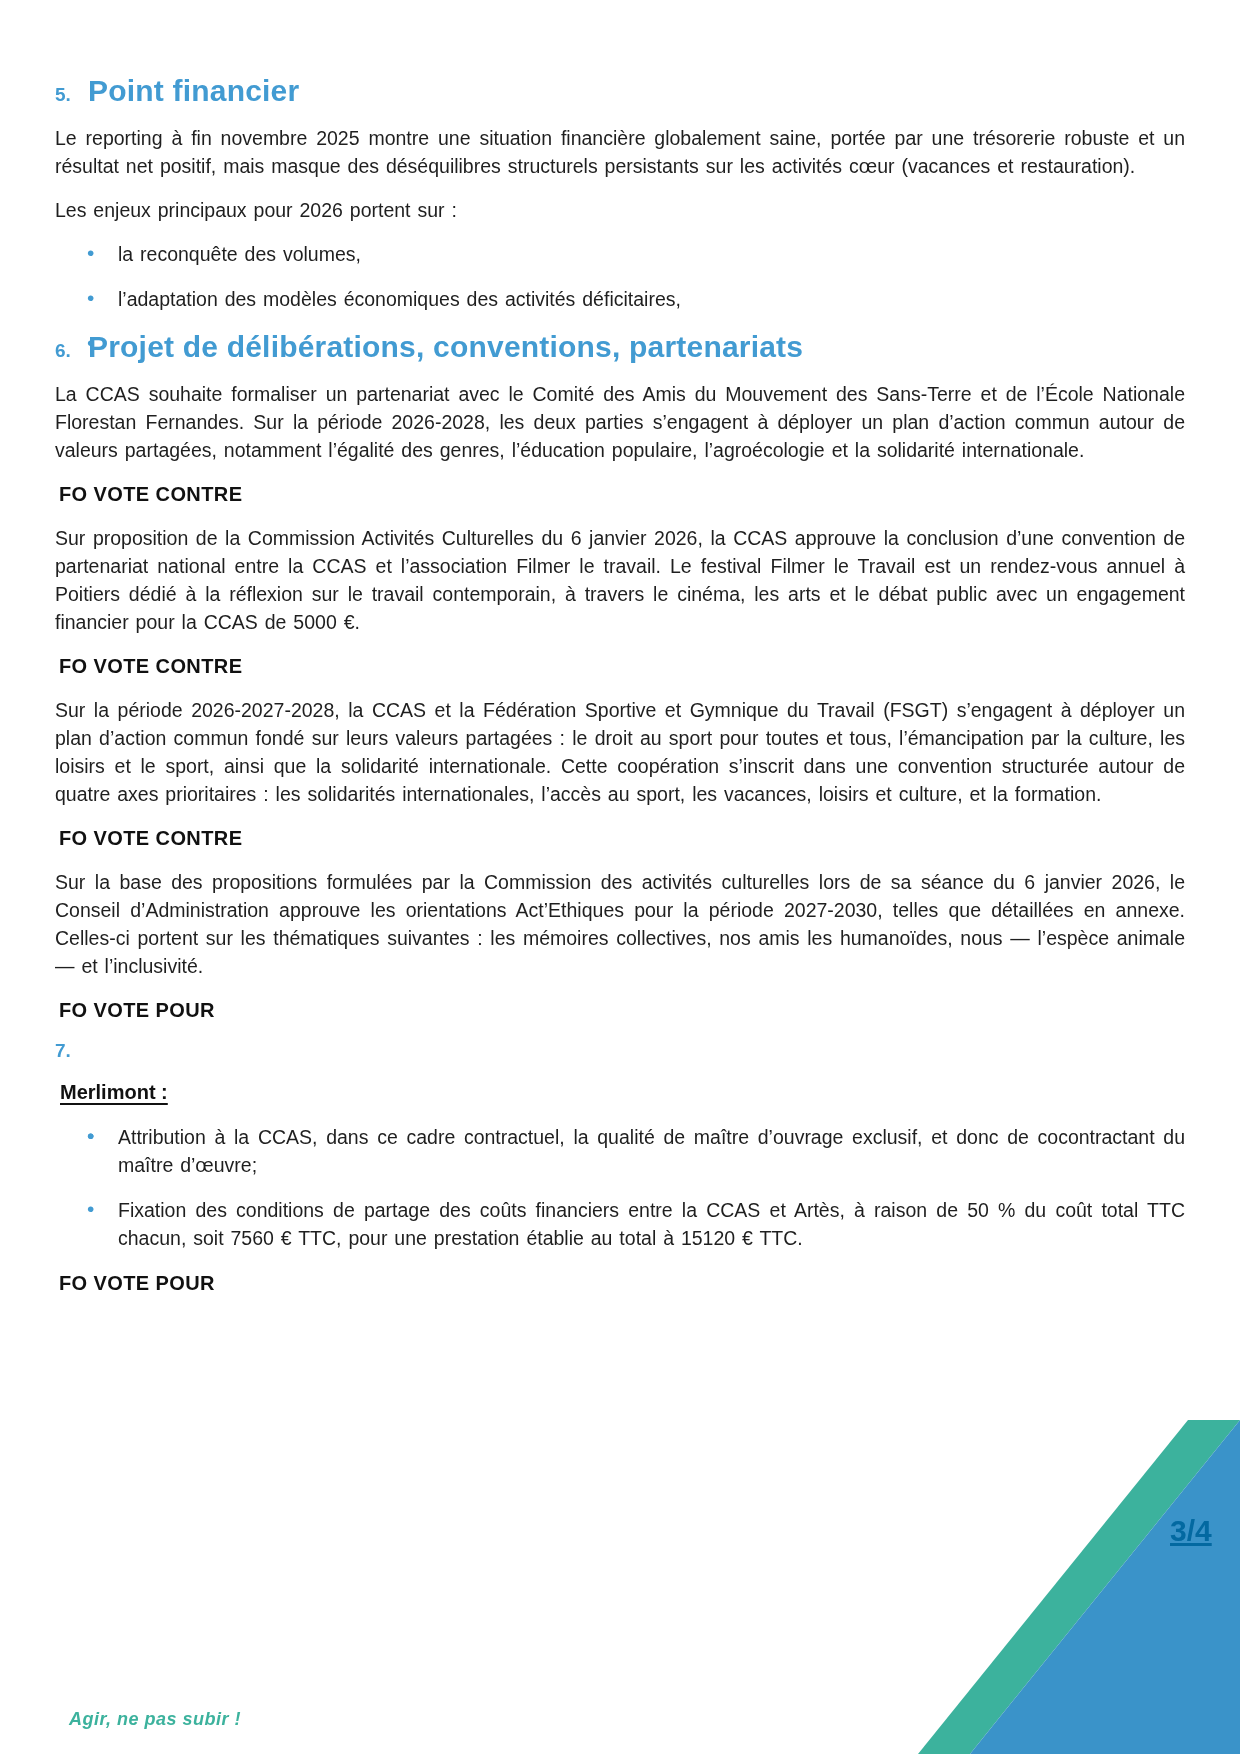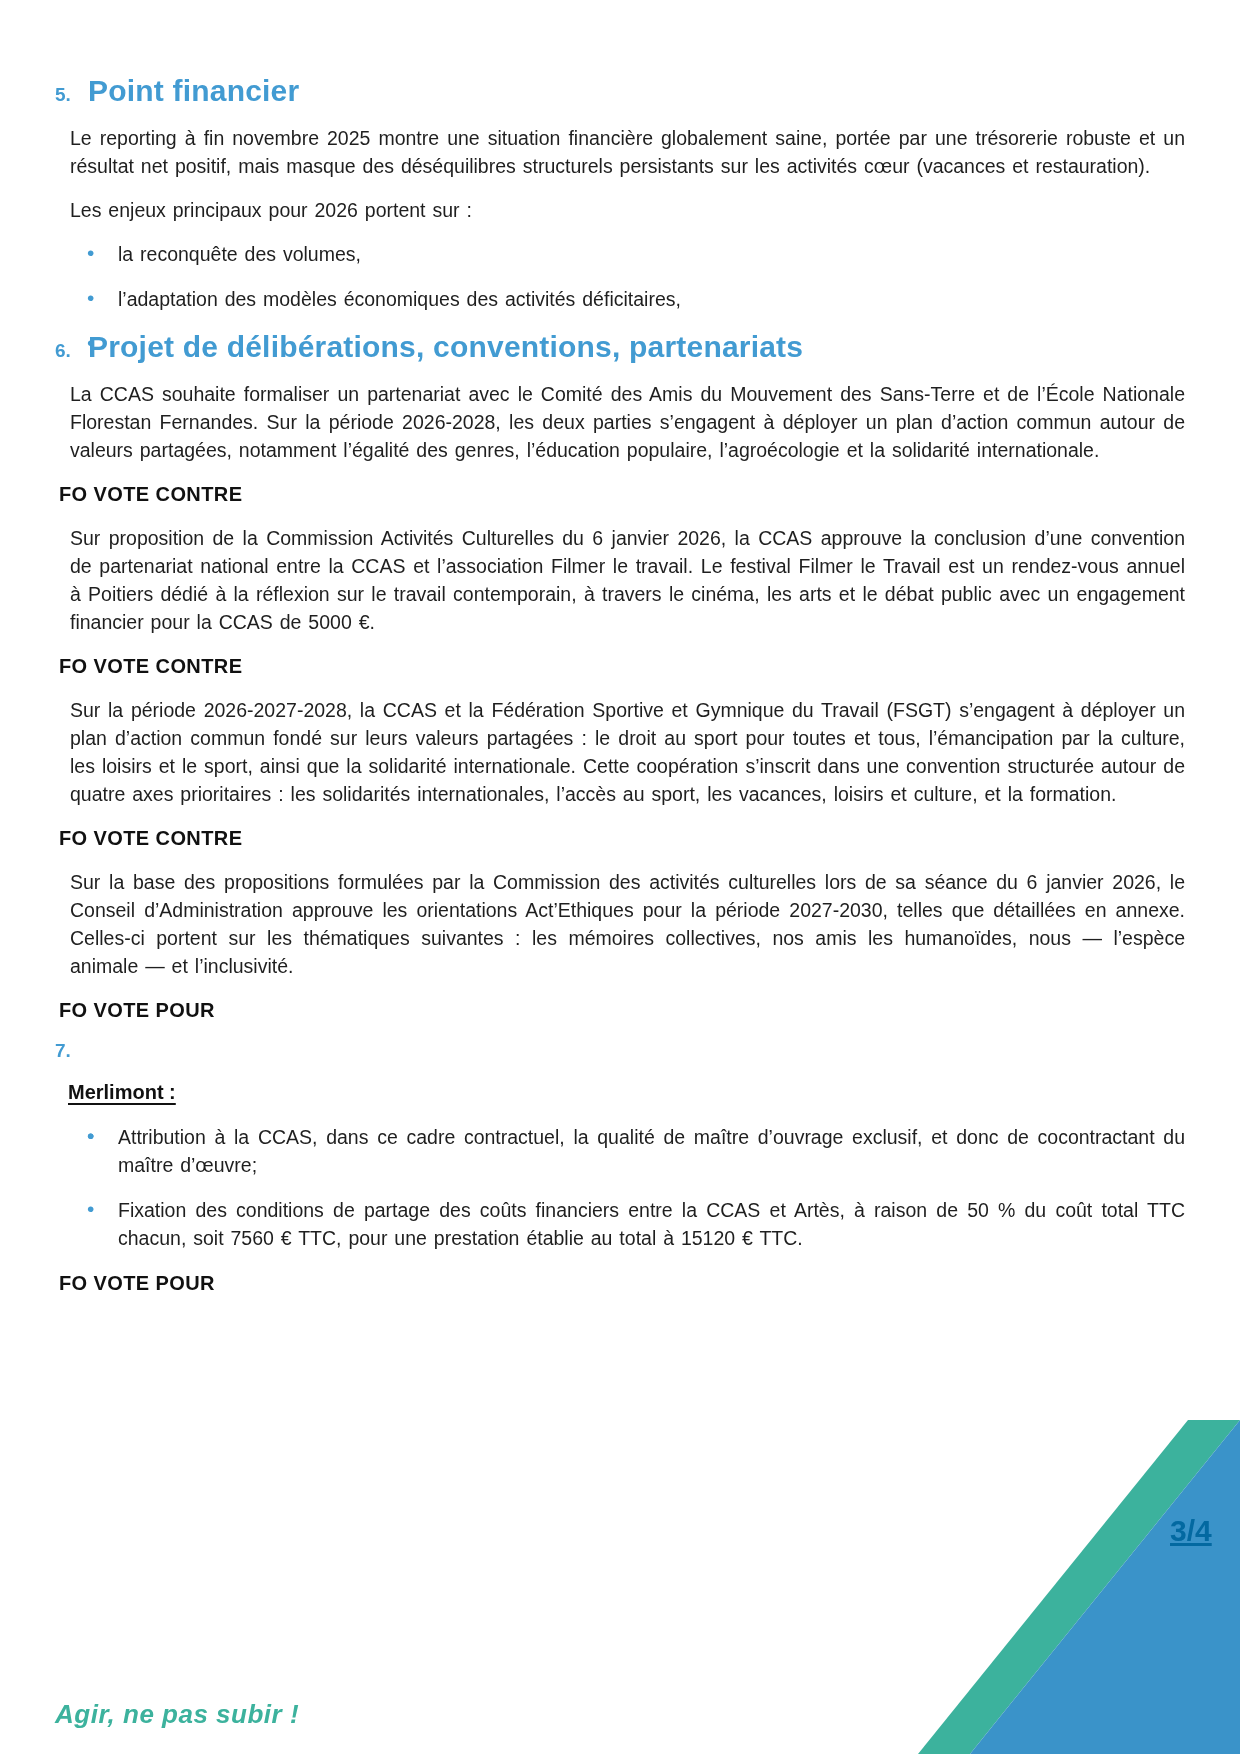--- a/index.html
+++ b/index.html
@@ -12,33 +12,33 @@
     color: #1f1f1f;
     overflow: hidden;
   }
   .content { position: absolute; top: 0; left: 0; right: 0; padding: 74px 55px 0 55px; }
 
   .section-heading { display: flex; align-items: baseline; color: #429bd2; margin: 4px 0 16px 0; font-weight: bold; }
   .section-heading .num { font-size: 19px; width: 33px; flex: none; }
   .section-heading .title { font-size: 30px; letter-spacing: 0.2px; }
   section.first .section-heading { margin-top: 0; }
 
-  p.body { font-size: 19.5px; line-height: 28px; text-align: justify; margin: 0 0 16px 15px; word-spacing: 1.5px; }
+  p.body { font-size: 19.5px; line-height: 28px; text-align: justify; margin: 0 0 16px 0; word-spacing: 1.5px; }
 
   .vote { font-size: 20px; font-weight: bold; line-height: 28px; margin: 0 0 16px 4px; letter-spacing: 0.4px; color: #111111; }
 
   ul.bullets { list-style: none; margin: 0 0 0 0; padding: 0; }
   ul.bullets li { position: relative; padding-left: 63px; font-size: 19.5px; line-height: 28px; margin-bottom: 17px; text-align: justify; word-spacing: 1.5px; }
   ul.bullets .dot { position: absolute; left: 32px; top: -1px; color: #429bd2; font-size: 21px; }
 
-  .subheading { font-size: 20px; font-weight: bold; text-decoration: underline; text-underline-offset: 4px; margin: 0 0 16px 13px; line-height: 28px; color: #111111; }
+  .subheading { font-size: 20px; font-weight: bold; text-decoration: underline; text-underline-offset: 4px; margin: 0 0 16px 5px; line-height: 28px; color: #111111; }
 
   .slogan {
-    position: absolute; left: 55px; bottom: 24px;
-    color: #3cb29d; font-size: 26px; font-weight: bold; font-style: italic;
+    position: absolute; left: 69px; bottom: 24px;
+    color: #3cb29d; font-size: 18px; font-weight: bold; font-style: italic;
     letter-spacing: 0.5px;
   }
 
   .corner { position: absolute; right: 0; bottom: 0; width: 340px; height: 354px; }
   .corner svg { display: block; width: 340px; height: 354px; }
   .pageno {
     position: absolute; left: 270px; top: 114px;
     color: #0369a1; font-size: 30px; font-weight: bold; text-decoration: underline;
   }
 </style>

